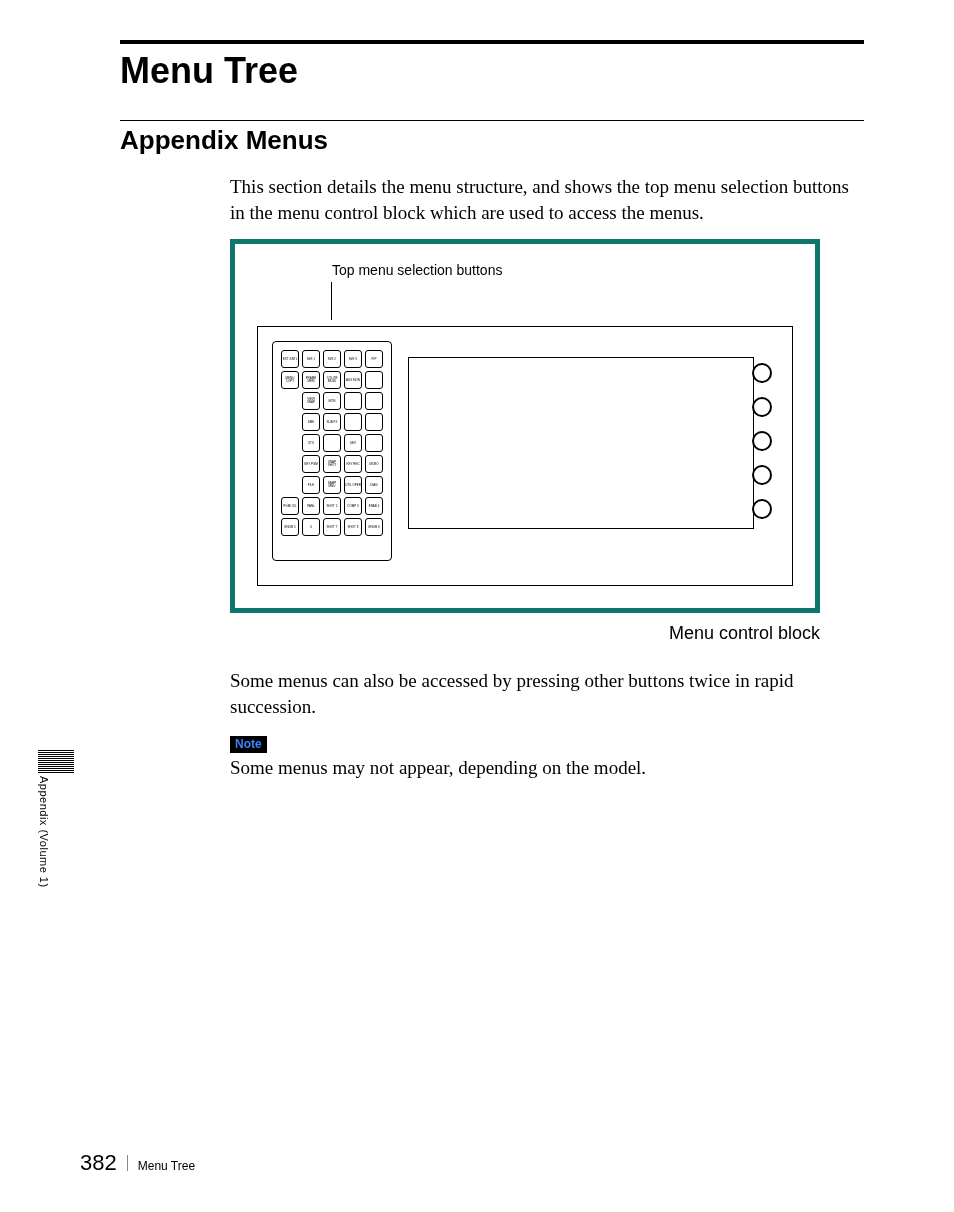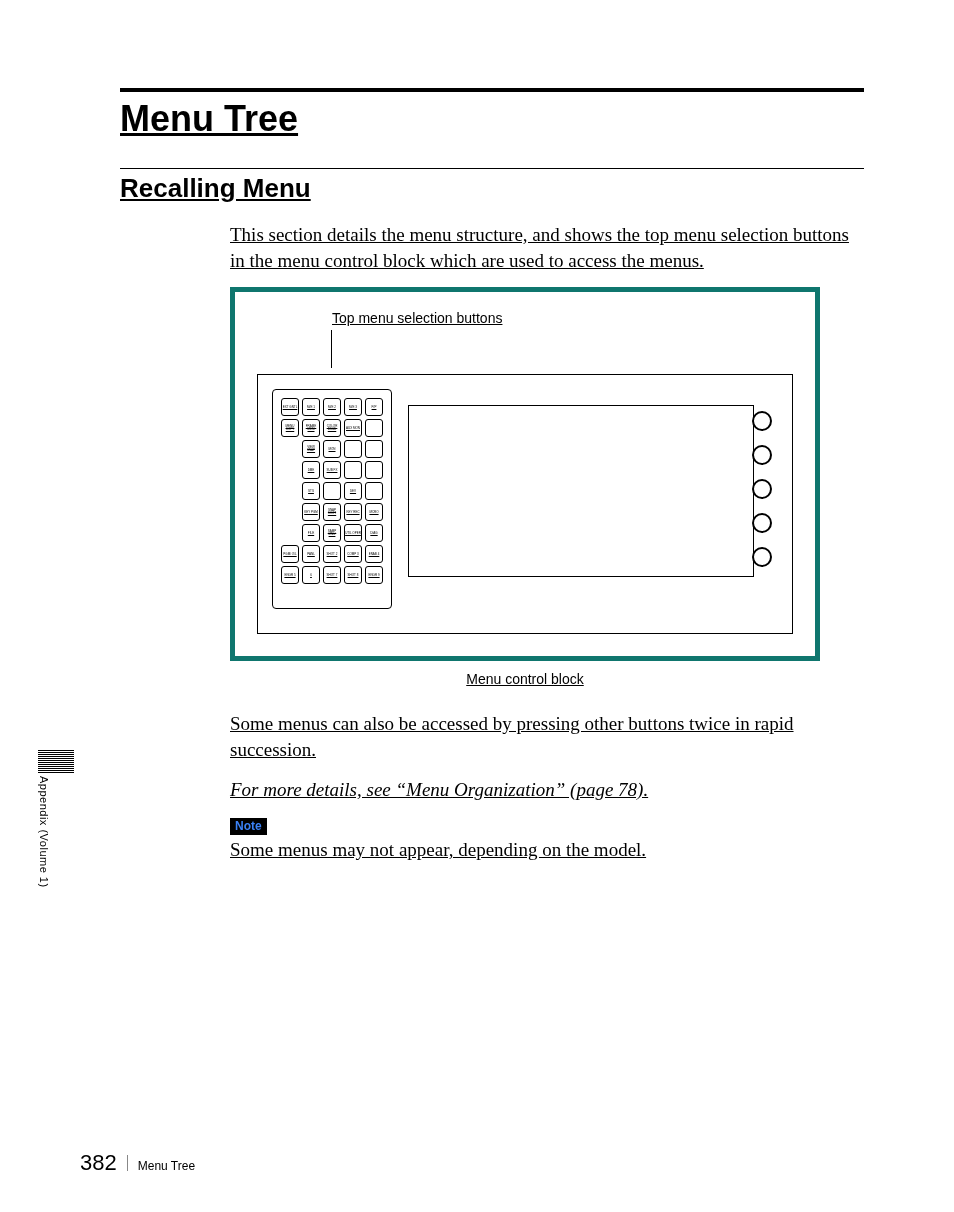--- a/index.html
+++ b/index.html
@@ -7,22 +7,21 @@
     padding: 0;
     background: #fff;
     color: #000;
     font-family: Arial, Helvetica, sans-serif;
   }
   .page {
     width: 954px;
     height: 1212px;
     position: relative;
     box-sizing: border-box;
-    padding: 88px 90px 40px 120px;
-    text-decoration: underline;
+    padding: 40px 90px 40px 120px;
   }
   .thick-rule {
     border-top: 4px solid #000;
     margin-bottom: 6px;
   }
   .title {
     font-size: 36px;
     font-weight: bold;
     margin: 0 0 28px 0;
   }
@@ -125,22 +124,22 @@
     flex-direction: column;
     gap: 14px;
   }
   .knob {
     width: 16px;
     height: 16px;
     border: 2px solid #000;
     border-radius: 50%;
   }
   .fig-caption {
-    font-size: 14px;
-    text-align: center;
+    font-size: 18px;
+    text-align: right;
     margin-top: 10px;
     margin-bottom: 24px;
     margin-left: 110px;
     width: 590px;
   }
   .note-tag {
     display: inline-block;
     background: #000;
     color: #3b82f6;
     font-size: 12px;
@@ -197,21 +196,21 @@
 </style>
 </head>
 <body>
 
 <div class="page">
 
   <div class="thick-rule"></div>
   <h1 class="title">Menu Tree</h1>
 
   <div class="subtitle-rule"></div>
-  <h2 class="subtitle">Recalling Menu</h2>
+  <h2 class="subtitle">Appendix Menus</h2>
 
   <p class="body-text content-indent">This section details the menu structure, and shows the top menu selection buttons in the menu control block which are used to access the menus.</p>
 
   <div class="figure">
     <div class="fig-top-label">Top menu selection buttons</div>
     <div class="fig-top-line"></div>
     <div class="inner-box">
       <div class="button-grid-wrap">
         <div class="button-grid">
 
@@ -277,21 +276,20 @@
         <div class="knob"></div>
         <div class="knob"></div>
         <div class="knob"></div>
       </div>
     </div>
   </div>
 
   <div class="fig-caption">Menu control block</div>
 
   <p class="body-text content-indent">Some menus can also be accessed by pressing other buttons twice in rapid succession.</p>
-  <p class="body-text content-indent italic">For more details, see “Menu Organization” (page 78).</p>
 
   <div class="content-indent" style="margin-top:10px;">
     <span class="note-tag">Note</span>
   </div>
   <p class="body-text content-indent" style="margin-top:2px;">Some menus may not appear, depending on the model.</p>
 
 
   <div class="side-bar-ornament">
     <div class="lines">
       <div></div>

